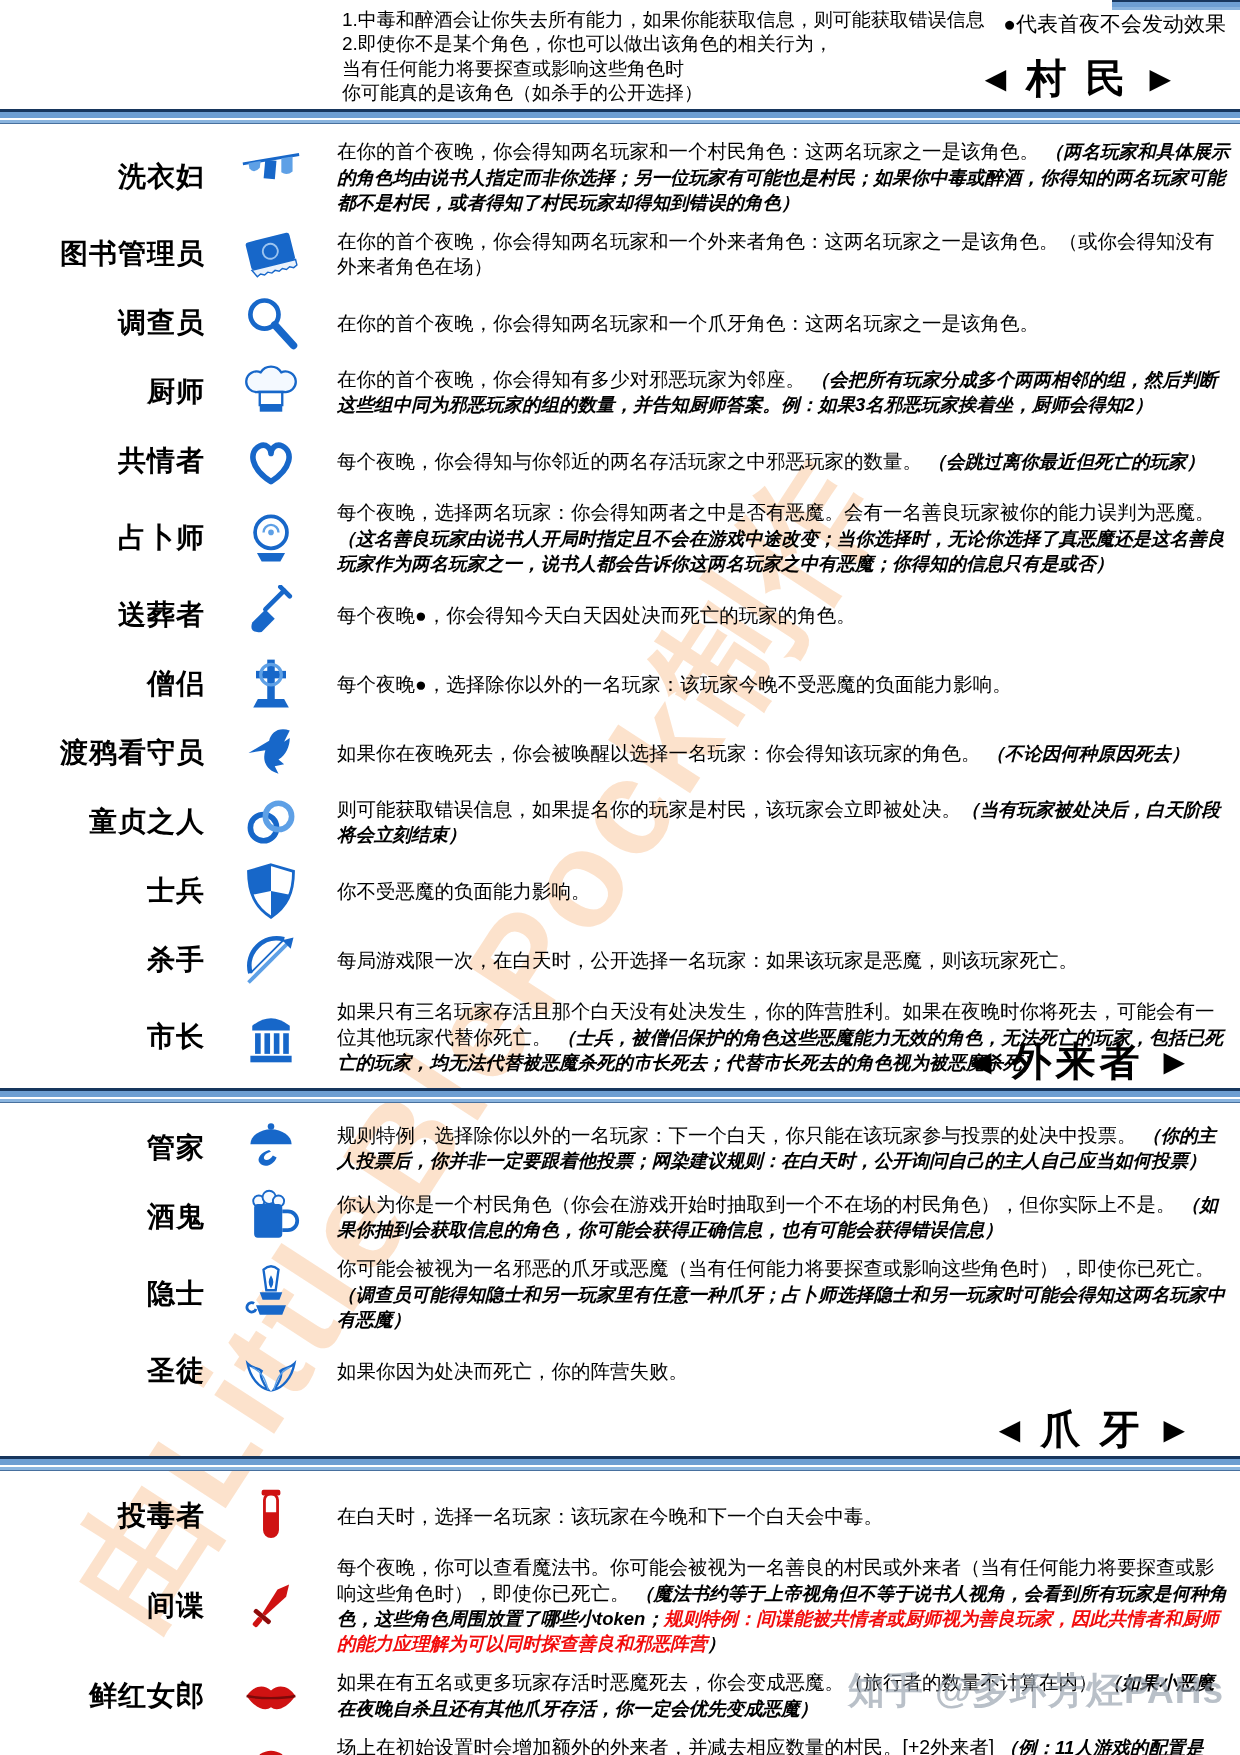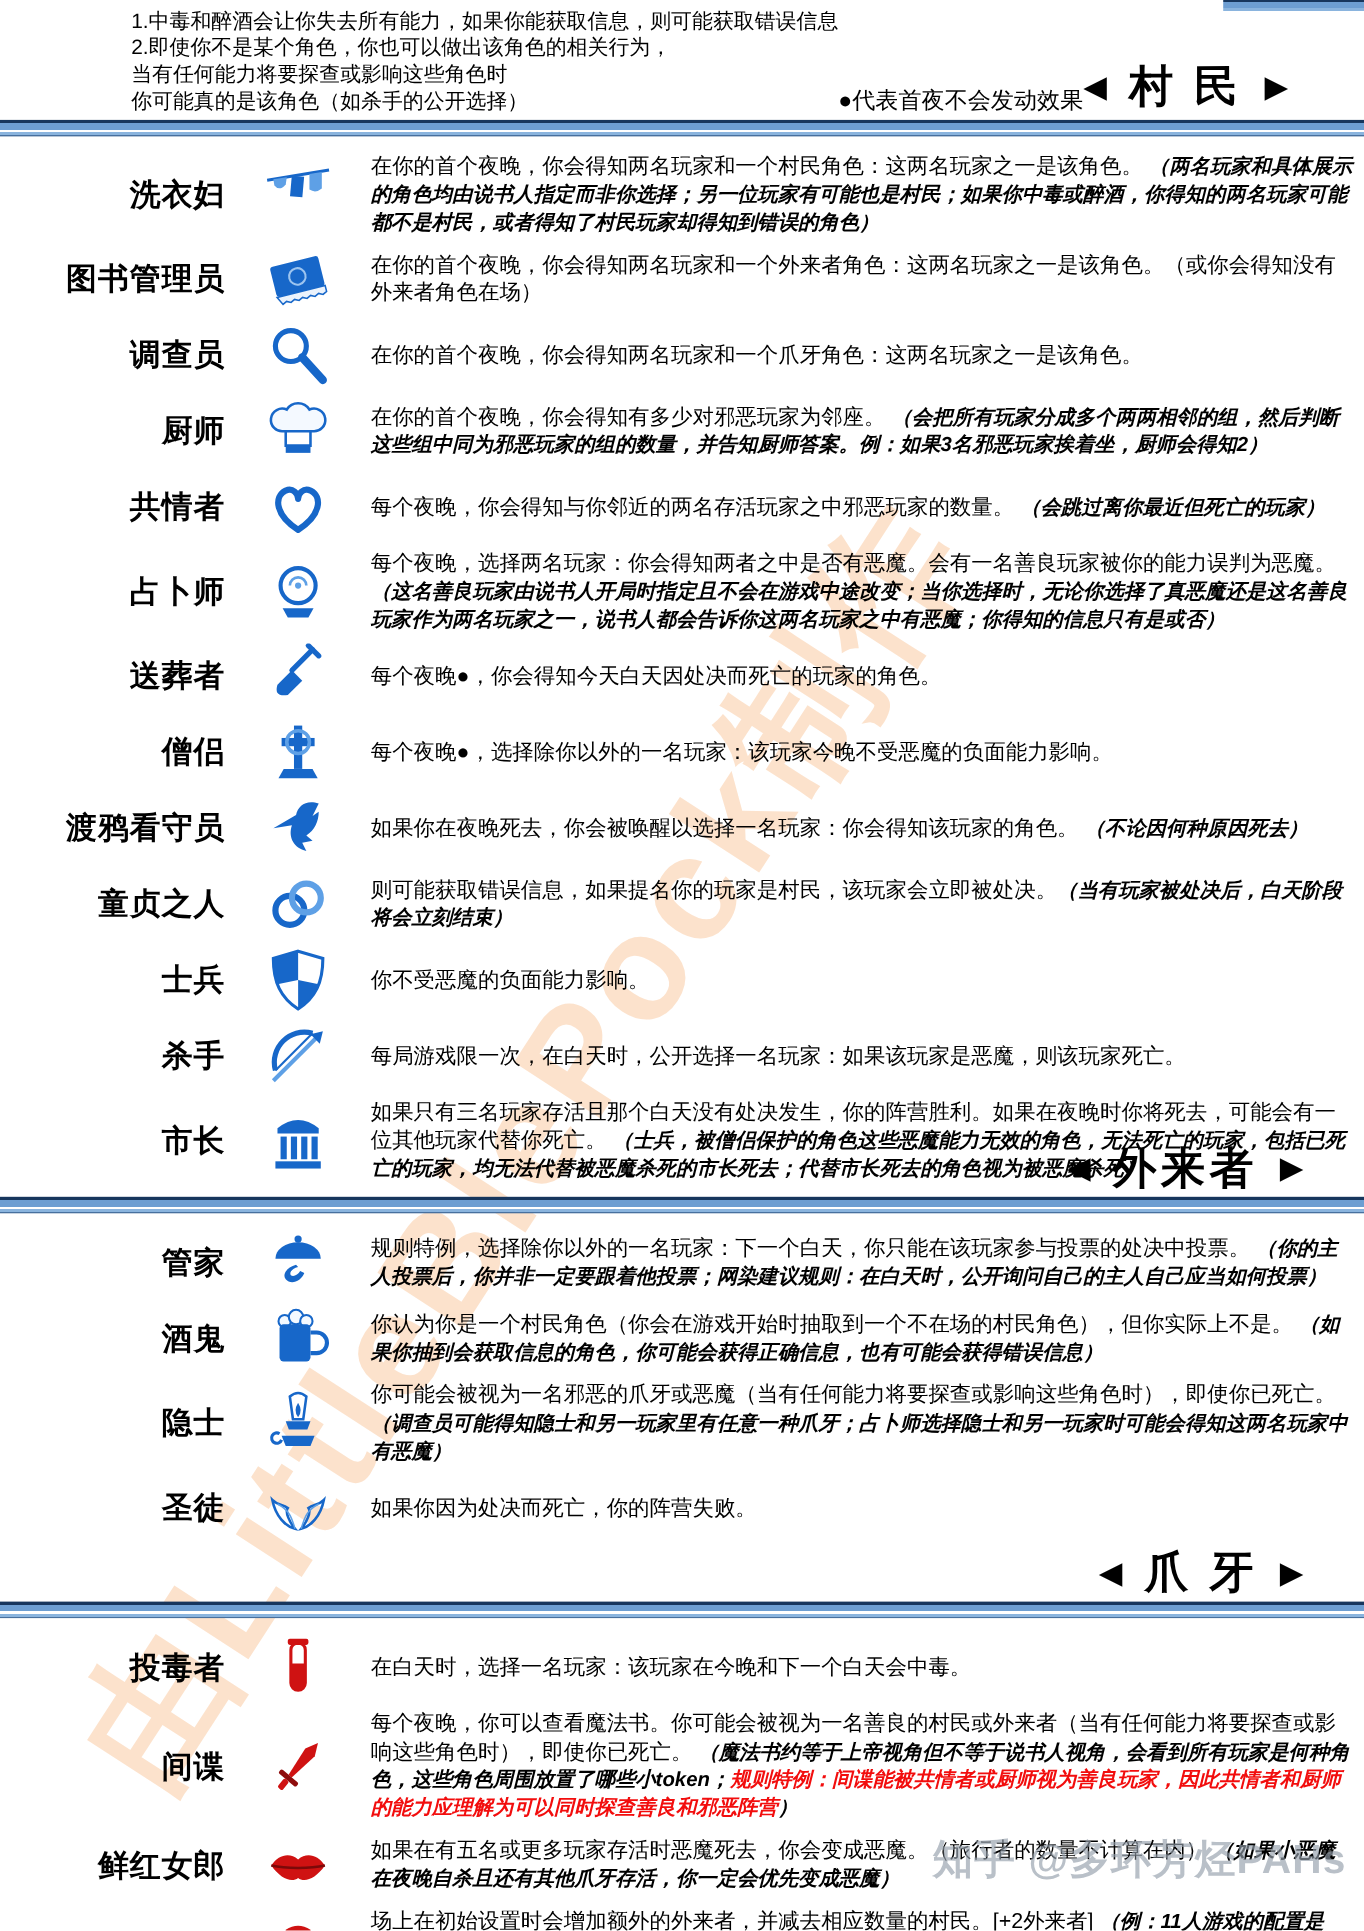--- a/index.html
+++ b/index.html
@@ -3,21 +3,21 @@
 <meta charset="utf-8">
 <style>
   html,body{margin:0;padding:0;}
   body{
     width:1240px;height:1755px;position:relative;overflow:hidden;background:#ffffff;
     font-family:"Liberation Sans","DejaVu Sans",sans-serif;color:#000;
   }
   .top-area{display:flex;justify-content:flex-end;padding:8px 14px 4px 8px;position:relative;z-index:2;}
   .top-notes{font-size:19px;line-height:1.28;font-weight:500;}
   .top-notes div{white-space:nowrap;}
-  .top-right{display:flex;align-items:flex-end;justify-content:space-between;}
+  .top-right{display:flex;flex-direction:column;align-items:flex-end;justify-content:space-between;}
   .first-night-note{font-size:21px;margin-top:2px;font-weight:500;}
   .sec-header{
     display:flex;align-items:center;justify-content:flex-end;gap:20px;
     font-weight:bold;font-size:40px;letter-spacing:4px;height:54px;
     padding-right:55px;position:relative;z-index:3;
   }
   .sec-header .arrow{font-size:28px;letter-spacing:0;}
   .divider{
     height:15px;width:100%;
     background:linear-gradient(to bottom,#17365d 0,#17365d 3px,#6d9ed2 3px,#6d9ed2 9px,#ffffff 9px,#ffffff 11px,#8ab4de 11px,#8ab4de 14px,#48709e 14px,#48709e 15px);

